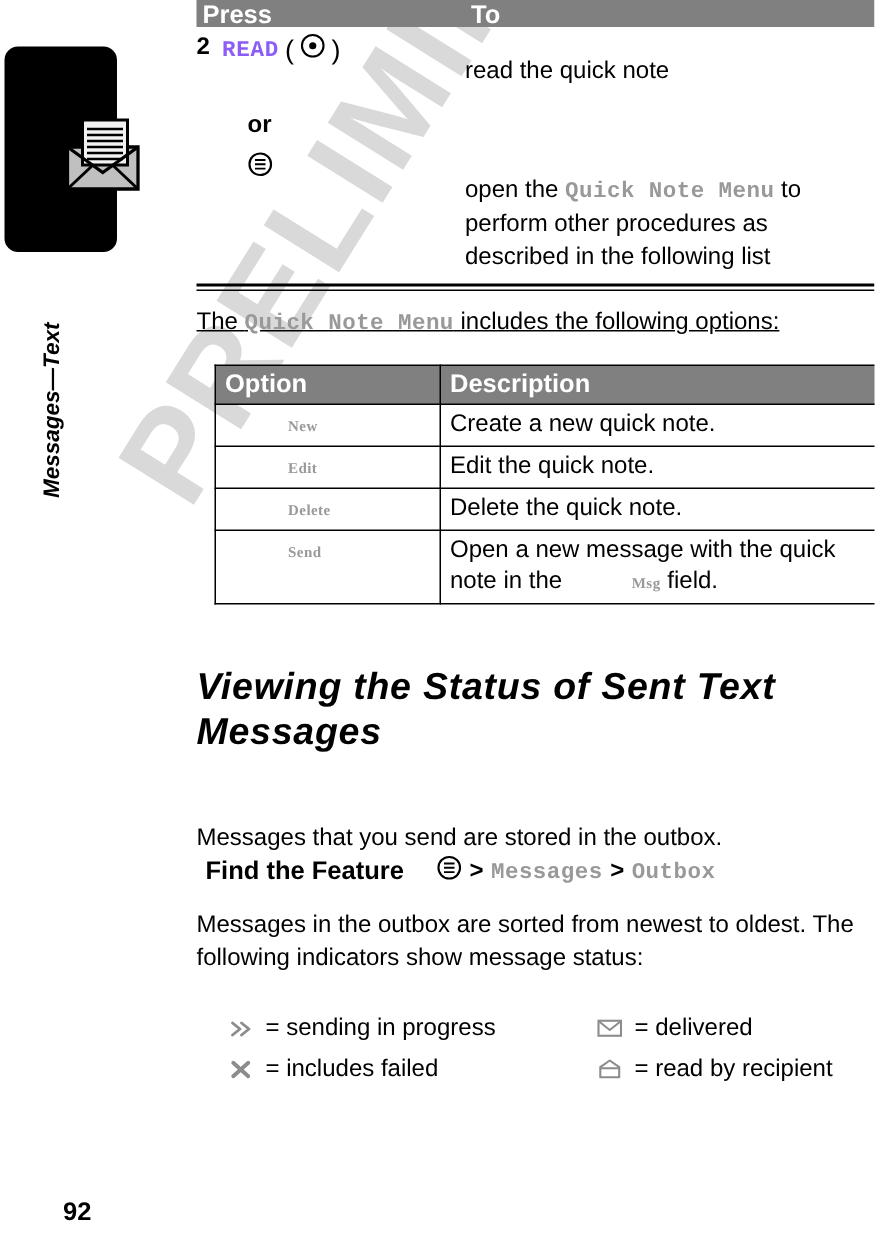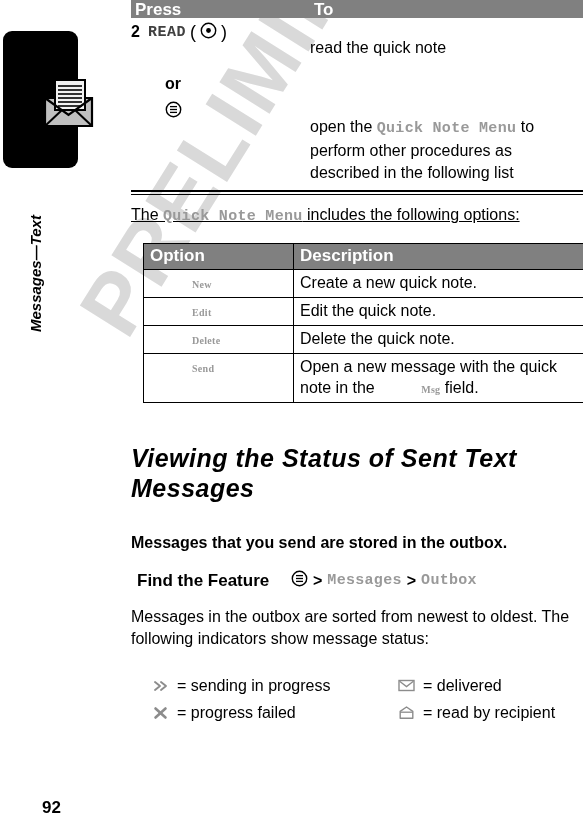--- a/index.html
+++ b/index.html
@@ -141,21 +141,21 @@
   .step-desc {
     flex: 1;
     padding-top: 19px;
     font-size: 16px;
     line-height: 22px;
   }
   .key-soft {
     font-family: "Liberation Mono", monospace;
     font-size: 15px;
     font-weight: bold;
-    color: #404040;
+    color: #8b5cf6;
     letter-spacing: 0.5px;
   }
   .paren { font-size: 18px; color: #000; }
 
   .or-row {
     padding-left: 34px;
     font-weight: bold;
     font-size: 16px;
     margin-top: 16px;
     margin-bottom: 3px;
@@ -229,21 +229,21 @@
     top: 443px;
     width: 452px;
     font-family: "Liberation Sans", sans-serif;
     font-style: italic;
     font-weight: bold;
     font-size: 25px;
     line-height: 30px;
     letter-spacing: 0.5px;
   }
 
-  #outbox-para { position: absolute; left: 0; top: 532px; width: 452px; font-weight: bold; }
+  #outbox-para { position: absolute; left: 0; top: 548px; width: 452px; }
 
   
   #find-feature {
     position: absolute;
     left: 0;
     top: 570px;
     width: 452px;
     display: flex;
     align-items: center;
     gap: 17px;
@@ -469,21 +469,21 @@
     <div class="ind-row">
       <div class="ind-cell left">
         <span class="ind-glyph">
           <svg width="15" height="14" viewBox="0 0 15 14" xmlns="http://www.w3.org/2000/svg">
             <g stroke="#8c8c8c" stroke-width="2.6" stroke-linecap="round">
               <line x1="2.5" y1="2.5" x2="12.5" y2="11.5"></line>
               <line x1="12.5" y1="2.5" x2="2.5" y2="11.5"></line>
             </g>
           </svg>
         </span>
-        <span>= progress failed</span>
+        <span>= includes failed</span>
       </div>
       <div class="ind-cell right">
         <span class="ind-glyph">
           <svg width="17" height="14" viewBox="0 0 17 14" xmlns="http://www.w3.org/2000/svg">
             <path d="M2.2 12.2 L2.2 5.4 L8.5 1 L14.8 5.4 L14.8 12.2 Z" fill="none" stroke="#8c8c8c" stroke-width="1.4" stroke-linejoin="round"></path>
             <line x1="2.2" y1="6.2" x2="14.8" y2="6.2" stroke="#8c8c8c" stroke-width="1.3"></line>
           </svg>
         </span>
         <span>= read by recipient</span>
       </div>

